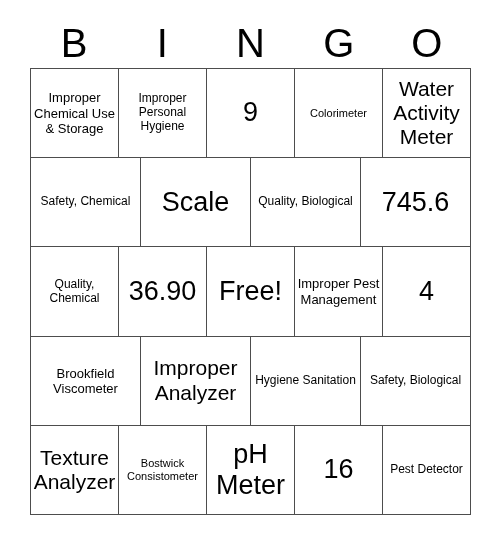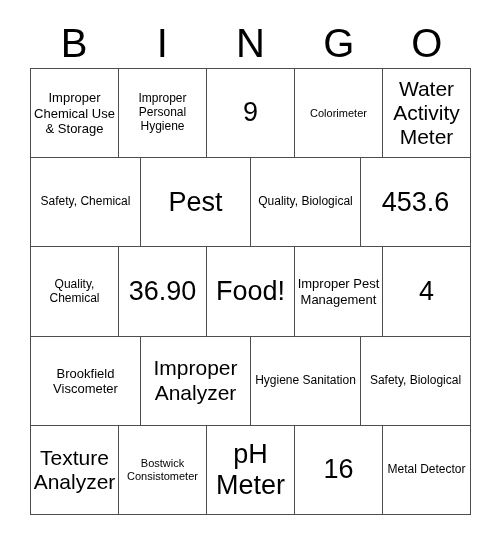--- a/index.html
+++ b/index.html
@@ -104,39 +104,39 @@
       <div class="cell">
           <span class="cell-text size-lg">Water Activity Meter</span>
         </div>
     </div>
 
     <div class="grid-row">
       <div class="cell">
           <span class="cell-text size-md">Safety, Chemical</span>
         </div>
       <div class="cell">
-          <span class="cell-text size-xl">Pest</span>
+          <span class="cell-text size-xl">Scale</span>
         </div>
       <div class="cell">
           <span class="cell-text size-md">Quality, Biological</span>
         </div>
       <div class="cell">
-          <span class="cell-text size-xl">453.6</span>
+          <span class="cell-text size-xl">745.6</span>
         </div>
     </div>
 
     <div class="grid-row">
       <div class="cell">
           <span class="cell-text size-md">Quality, Chemical</span>
         </div>
       <div class="cell">
           <span class="cell-text size-xl">36.90</span>
         </div>
       <div class="cell">
-          <span class="cell-text size-xl">Food!</span>
+          <span class="cell-text size-xl">Free!</span>
         </div>
       <div class="cell">
           <span class="cell-text size-sm">Improper Pest Management</span>
         </div>
       <div class="cell">
           <span class="cell-text size-xl">4</span>
         </div>
     </div>
 
     <div class="grid-row">
@@ -161,18 +161,18 @@
       <div class="cell">
           <span class="cell-text size-xs">Bostwick Consistometer</span>
         </div>
       <div class="cell">
           <span class="cell-text size-xl">pH Meter</span>
         </div>
       <div class="cell">
           <span class="cell-text size-xl">16</span>
         </div>
       <div class="cell">
-          <span class="cell-text size-md">Metal Detector</span>
+          <span class="cell-text size-md">Pest Detector</span>
         </div>
     </div>
 
   </div>
 </div>
 
 </body></html>

